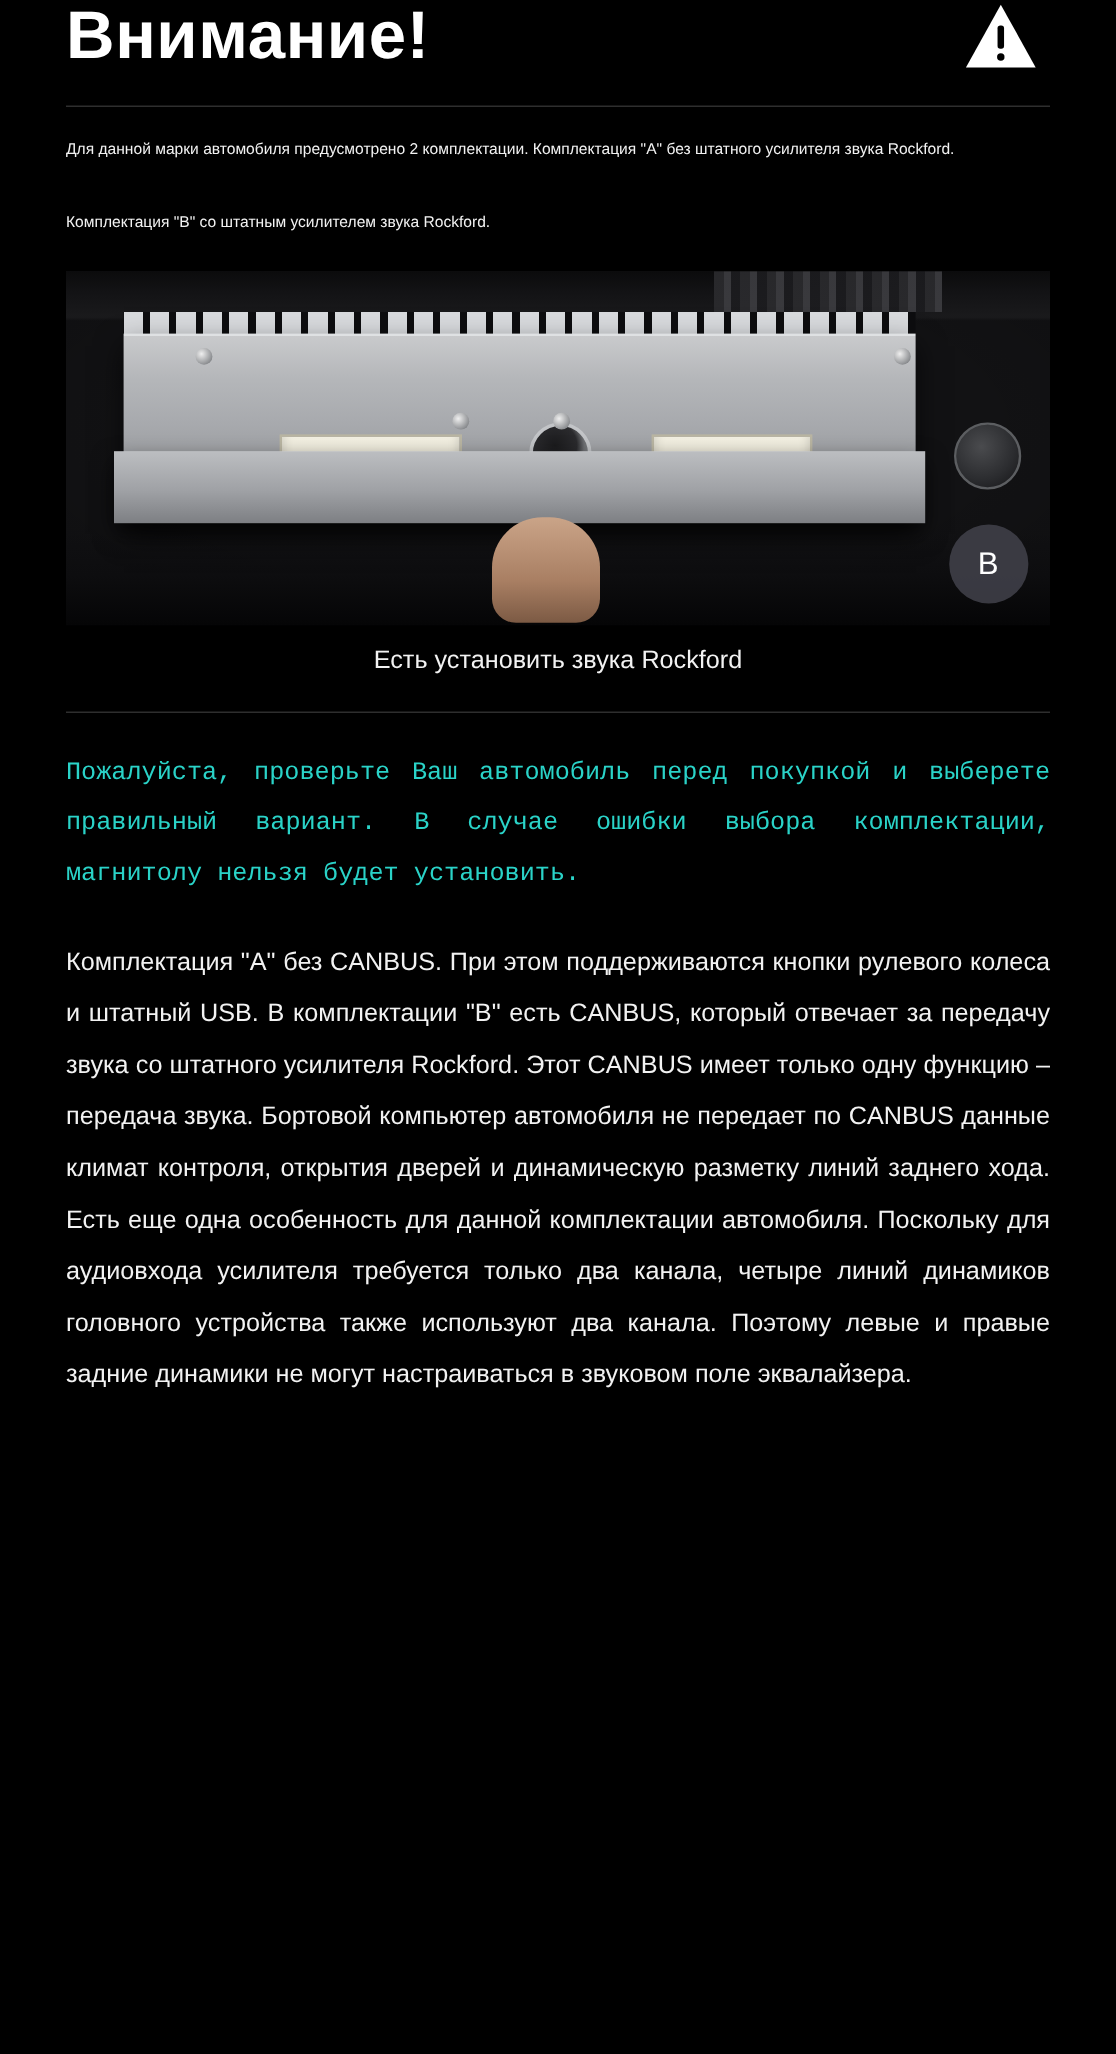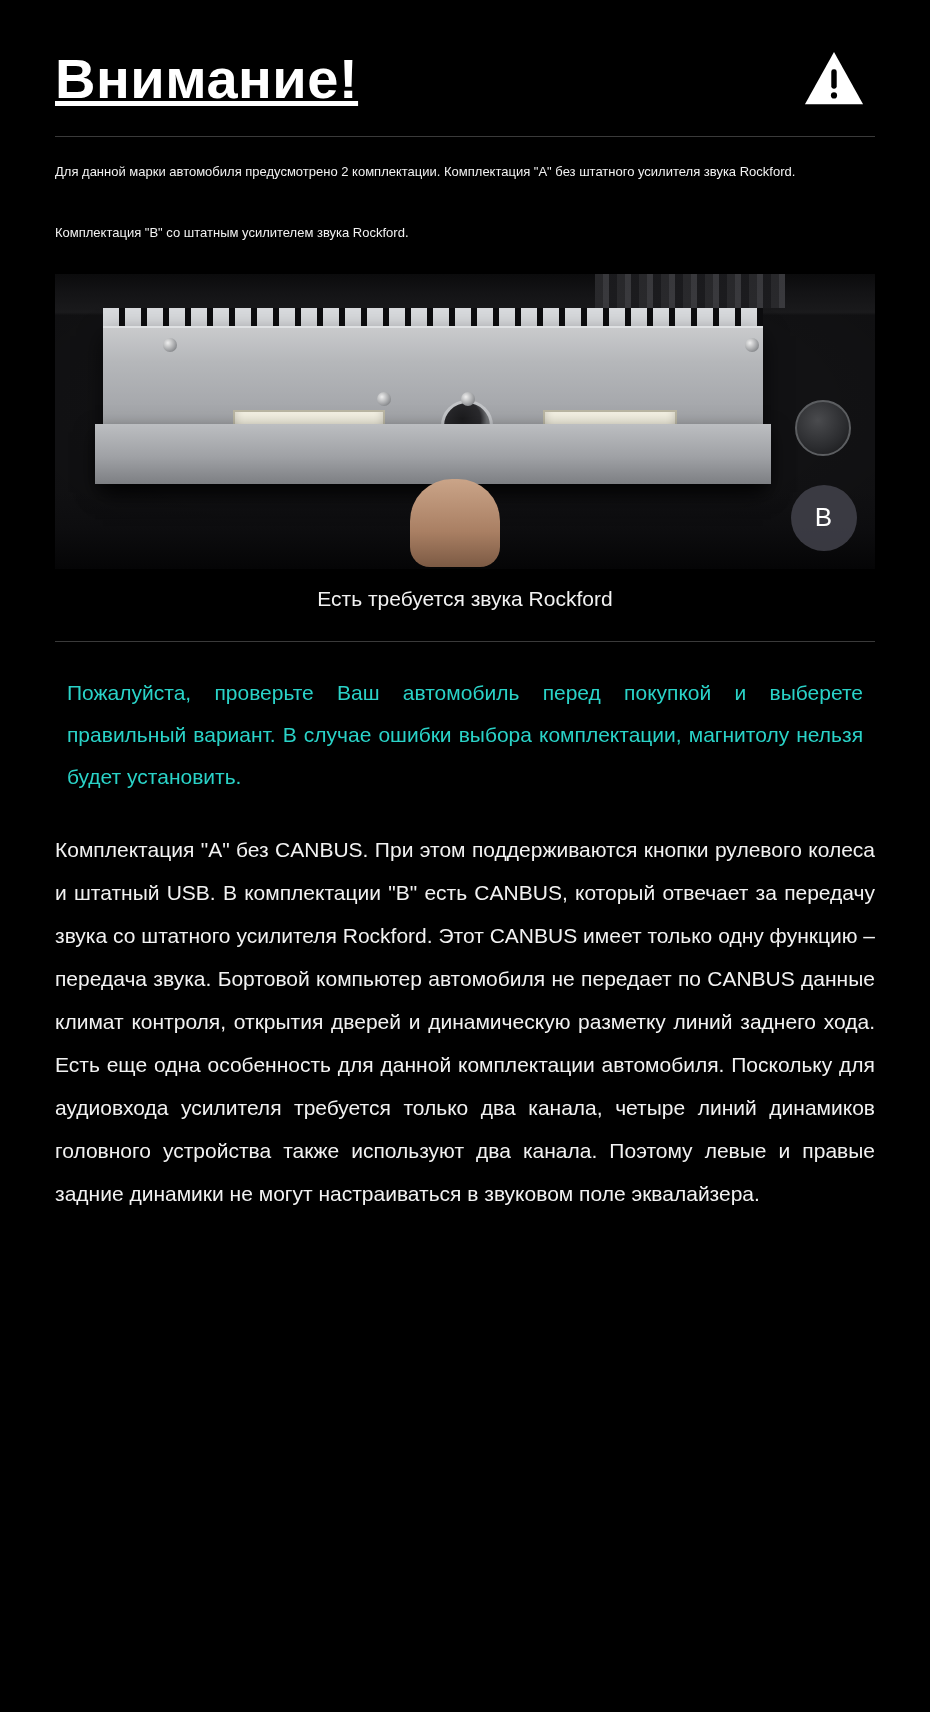--- a/index.html
+++ b/index.html
@@ -20,25 +20,23 @@
     width: 930px;
     height: 1712px;
     background: #000000;
     box-sizing: border-box;
     padding: 0 55px;
   }
 
   
   .header {
     display: flex;
-    align-items: center;
+    align-items: flex-start;
     justify-content: space-between;
-    padding-top: 48px;
     padding-bottom: 10px;
-    text-decoration: underline;
   }
   .title {
     font-size: 56px;
     font-weight: bold;
     letter-spacing: 0.5px;
     line-height: 1.05;
     margin: 0;
     color: #ffffff;
   }
   .warn-icon {
@@ -223,21 +221,22 @@
     margin: 30px 0 30px 0;
   }
 
   
   .highlight {
     font-size: 21px;
     line-height: 2.0;
     color: #2ad3c8;
     text-align: justify;
     text-justify: inter-word;
-    margin: 12px;
+    margin: 0;
+    font-family: Liberation Mono, monospace;
   }
 
   
   .body-text {
     margin-top: 30px;
     font-size: 21px;
     line-height: 2.05;
     color: #f2f2f2;
     text-align: justify;
     text-justify: inter-word;
@@ -282,21 +281,21 @@
       <div class="screw s1"></div>
       <div class="screw s2"></div>
       <div class="screw s3"></div>
       <div class="screw s4"></div>
       <div class="knob"></div>
       <div class="thumb"></div>
     </div>
     <div class="badge">B</div>
   </div>
 
-  <div class="caption">Есть требуется звука Rockford</div>
+  <div class="caption">Есть установить звука Rockford</div>
 
   <div class="divider2"></div>
 
   <p class="highlight">Пожалуйста, проверьте Ваш автомобиль перед покупкой и выберете правильный вариант. В случае ошибки выбора комплектации, магнитолу нельзя будет установить.</p>
 
   <p class="body-text">Комплектация "А" без CANBUS. При этом поддерживаются кнопки рулевого колеса и штатный USB. В комплектации "B" есть CANBUS, который отвечает за передачу звука со штатного усилителя Rockford. Этот CANBUS имеет только одну функцию – передача звука. Бортовой компьютер автомобиля не передает по CANBUS данные климат контроля, открытия дверей и динамическую разметку линий заднего хода. Есть еще одна особенность для данной комплектации автомобиля. Поскольку для аудиовхода усилителя требуется только два канала, четыре линий динамиков головного устройства также используют два канала. Поэтому левые и правые задние динамики не могут настраиваться в звуковом поле эквалайзера.</p>
 
 </div>
 
 </body></html>

